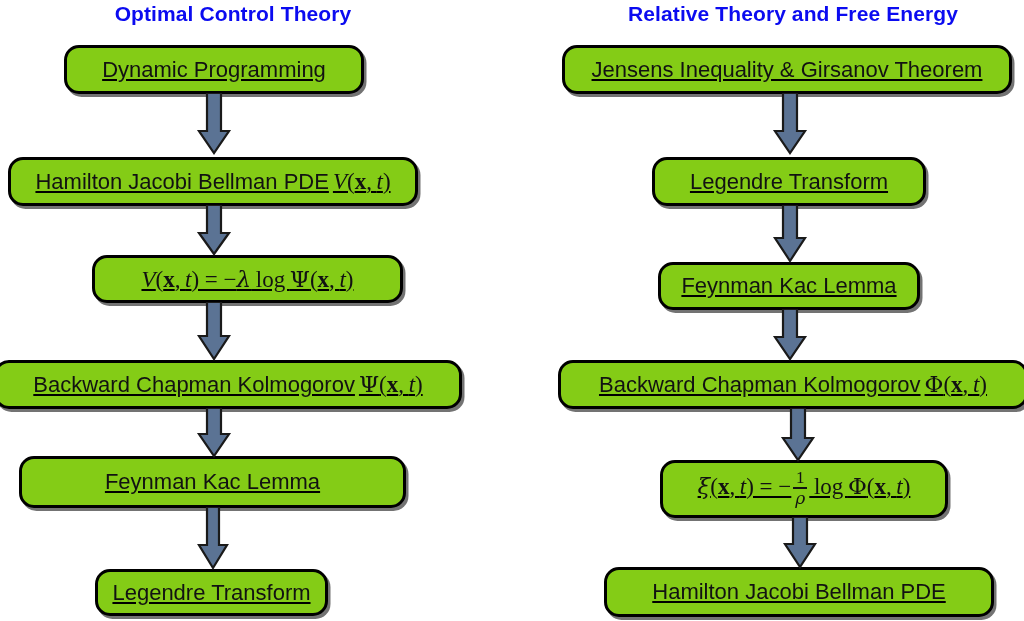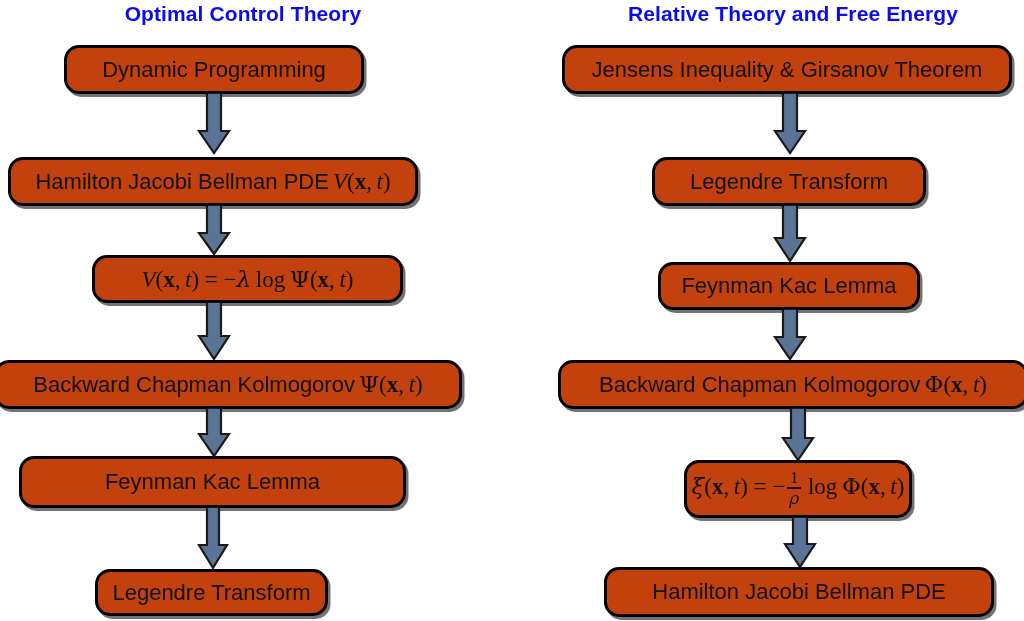--- a/index.html
+++ b/index.html
@@ -20,28 +20,29 @@
     letter-spacing:0.1px;
     white-space:nowrap;
     text-align:center;
     font-family:"Liberation Sans", sans-serif;
   }
 
   
   .node{
     position:absolute;
     box-sizing:border-box;
-    background:#c2410c;
+    background:#84cc16;
     border:3.5px solid #000000;
     border-radius:15px;
     display:flex;
     align-items:center;
     justify-content:center;
     box-shadow:2.5px 3px 0 rgba(0,0,0,0.55);
     overflow:visible;
+    text-decoration:underline;
   }
   .node .lbl{
     white-space:nowrap;
     color:#121212;
     font-size:22px;
     font-family:"Liberation Sans", sans-serif;
     line-height:1;
   }
   .node.math .lbl{
     font-family:"Liberation Serif", serif;
@@ -83,21 +84,21 @@
   }
 
   
   .arrow{position:absolute;}
 </style>
 </head>
 <body>
 
 <div id="canvas">
 
-  <div class="col-title" style="left:12px;top:2px;width:462px;">Optimal Control Theory</div>
+  <div class="col-title" style="left:2px;top:2px;width:462px;">Optimal Control Theory</div>
 
   <div class="col-title" style="left:562px;top:2px;width:462px;">Relative Theory and Free Energy</div>
 
   <div class="node" style="left:64px;top:45px;width:300px;height:49px;">
     <span class="lbl">Dynamic Programming</span>
   </div>
 
   <div class="node mixed" style="left:8px;top:157px;width:410px;height:49px;">
     <span class="lbl">
       <span class="txt">Hamilton Jacobi Bellman PDE</span><span class="sym"><span class="mi">V</span><span class="mr">(</span><span class="mb">x</span><span class="mr">, </span><span class="mi">t</span><span class="mr">)</span></span>
@@ -153,21 +154,21 @@
   <div class="node" style="left:658px;top:262px;width:262px;height:48px;">
     <span class="lbl">Feynman Kac Lemma</span>
   </div>
 
   <div class="node mixed" style="left:558px;top:360px;width:470px;height:49px;">
     <span class="lbl">
       <span class="txt">Backward Chapman Kolmogorov</span><span class="sym"><span class="mgreek-up">Φ</span><span class="mr">(</span><span class="mb">x</span><span class="mr">, </span><span class="mi">t</span><span class="mr">)</span></span>
     </span>
   </div>
 
-  <div class="node math" style="left:684px;top:460px;width:228px;height:58px;">
+  <div class="node math" style="left:660px;top:460px;width:288px;height:58px;">
     <span class="lbl"><span class="mgreek">ξ</span><span class="mr">(</span><span class="mb">x</span><span class="mr">, </span><span class="mi">t</span><span class="mr">)&nbsp;=&nbsp;−</span><span class="frac">
           <span class="num">1</span>
           <span class="bar"></span>
           <span class="den mgreek">ρ</span>
         </span><span class="mr"> log </span><span class="mgreek-up">Φ</span><span class="mr">(</span><span class="mb">x</span><span class="mr">, </span><span class="mi">t</span><span class="mr">)</span></span>
   </div>
 
   <div class="node" style="left:604px;top:567px;width:390px;height:50px;">
     <span class="lbl">Hamilton Jacobi Bellman PDE</span>
   </div>

